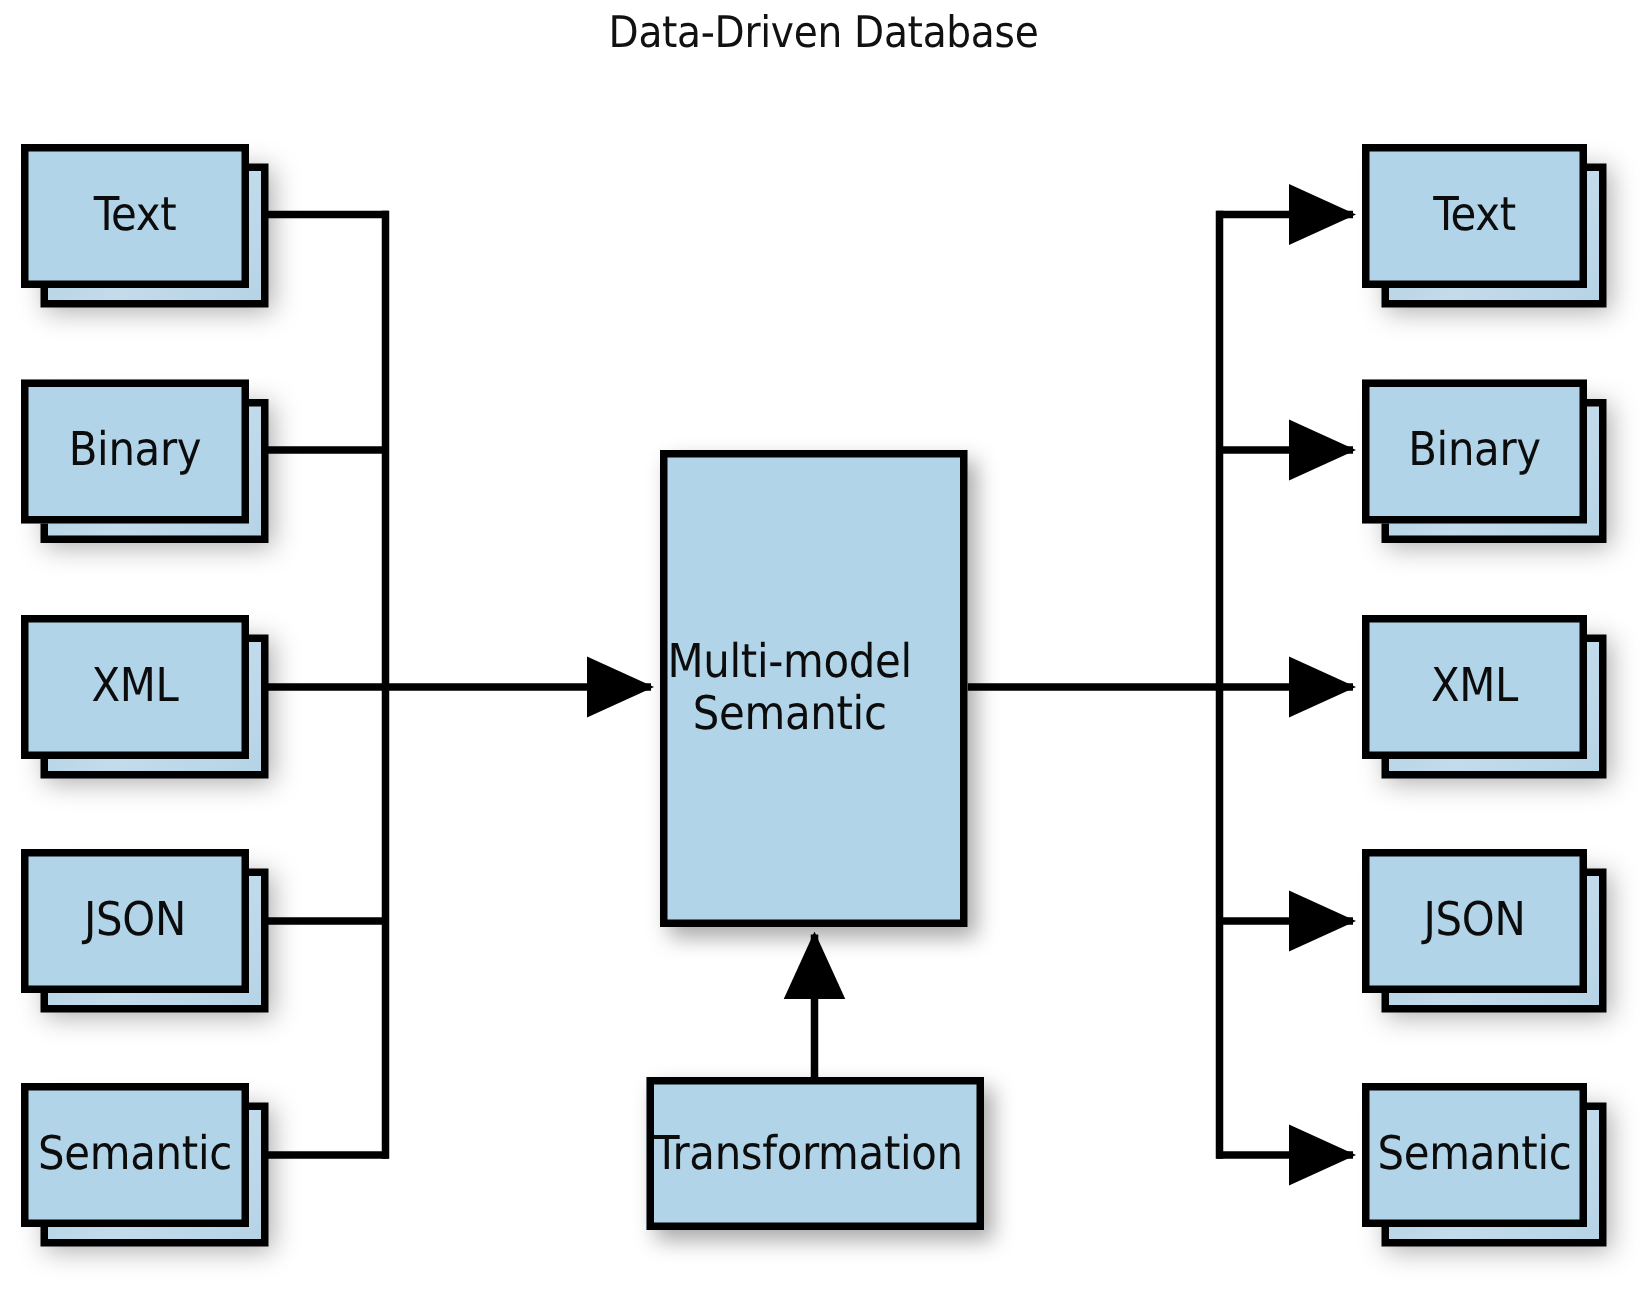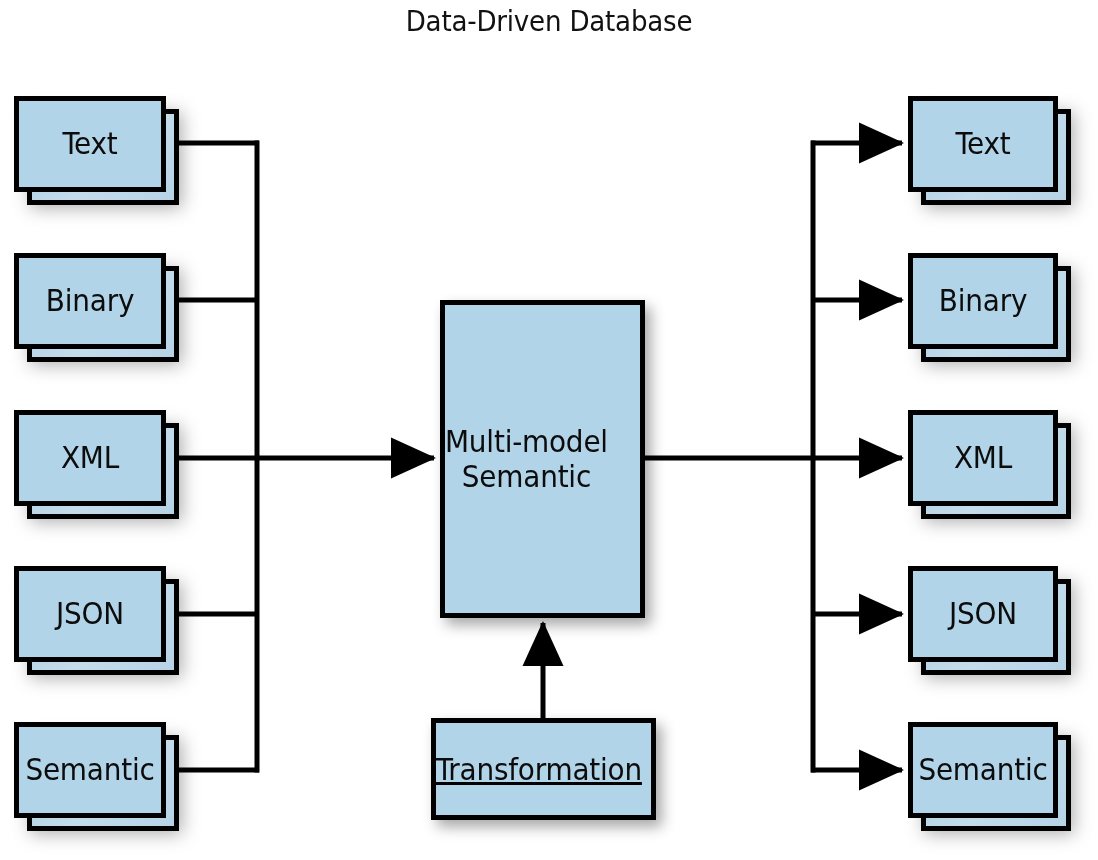--- a/index.html
+++ b/index.html
@@ -203,21 +203,21 @@
     <div class="plate" style="width:205px; height:318px;">
       <div class="multi-label">
         <div>Multi-model</div>
         <div>Semantic</div>
       </div>
     </div>
   </div>
 
   <div class="single" style="left:431px; top:718px; width:236px; height:112px;">
     <div class="shadow" style="width:225px; height:102px;"></div>
-    <div class="plate" style="width:225px; height:102px;text-decoration:underline;">
+    <div class="plate" style="width:225px; height:102px;">
       <span class="multi-label">Transformation</span>
     </div>
   </div>
 
   <div class="node" style="left:908px; top:96px; width:178px; height:110px;">
     <div class="shadow" style="width:150px; height:96px;"></div>
     <div class="back" style="width:150px; height:96px;"></div>
     <div class="front" style="width:150px; height:96px;">
       <span class="node-label">Text</span>
     </div>

